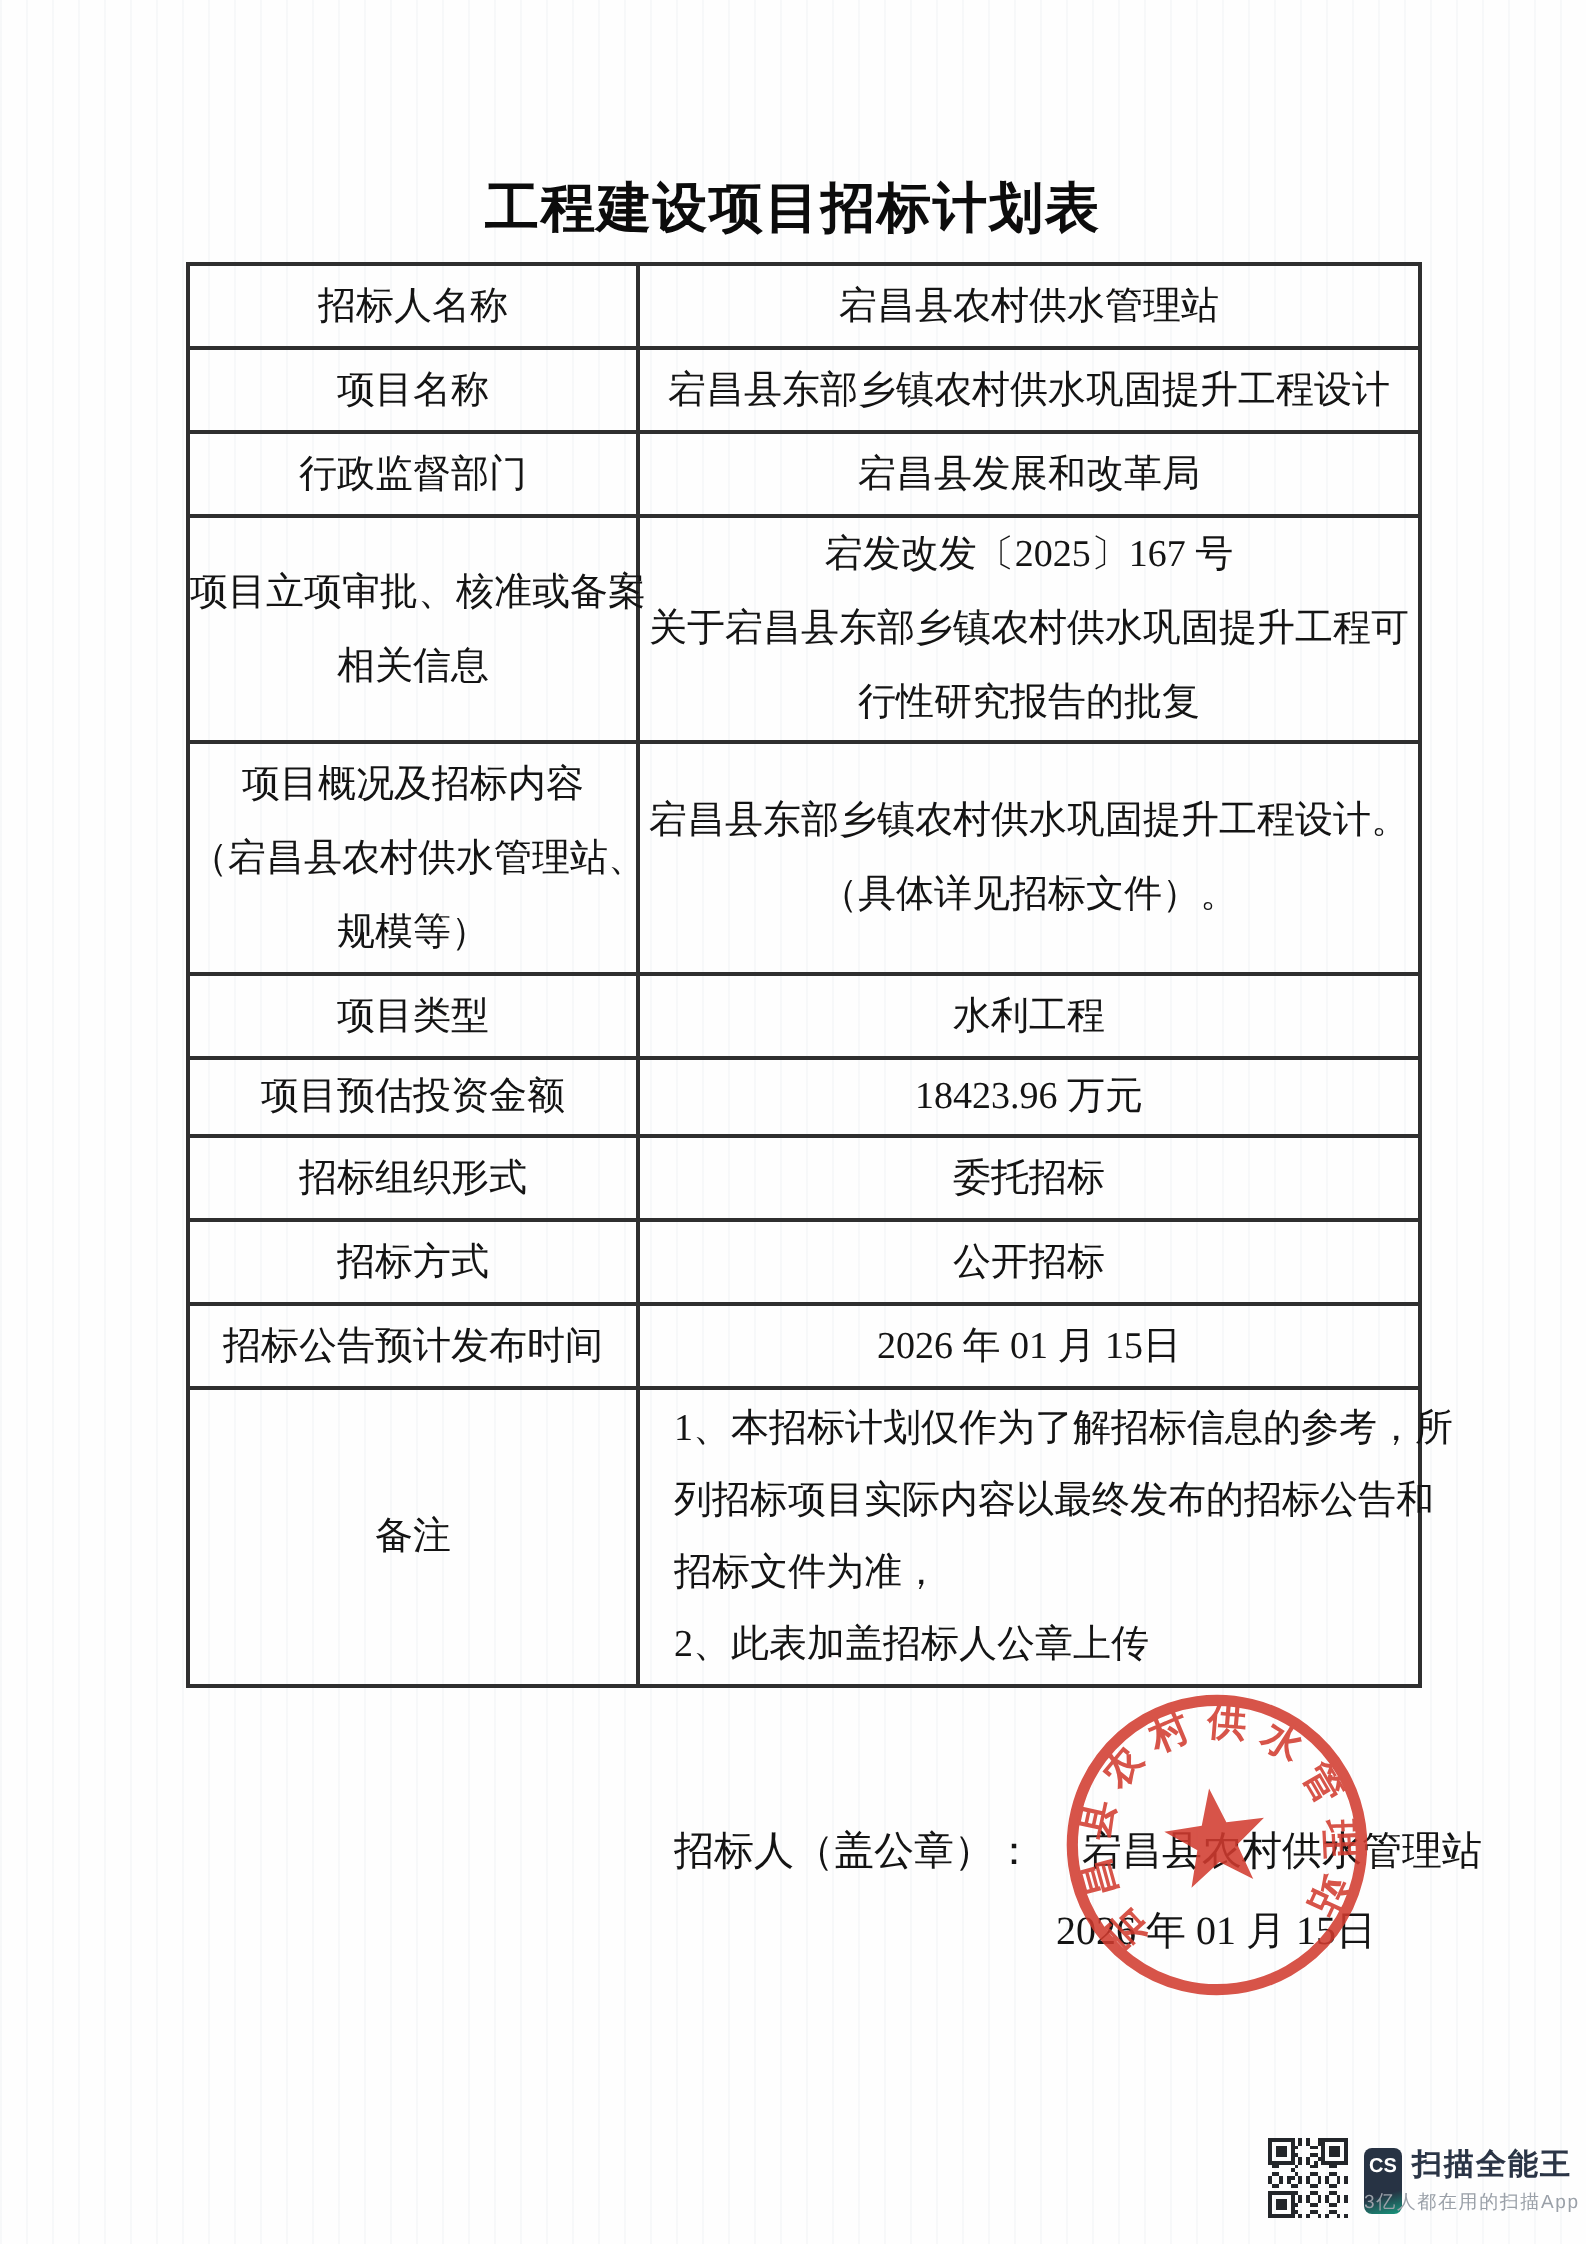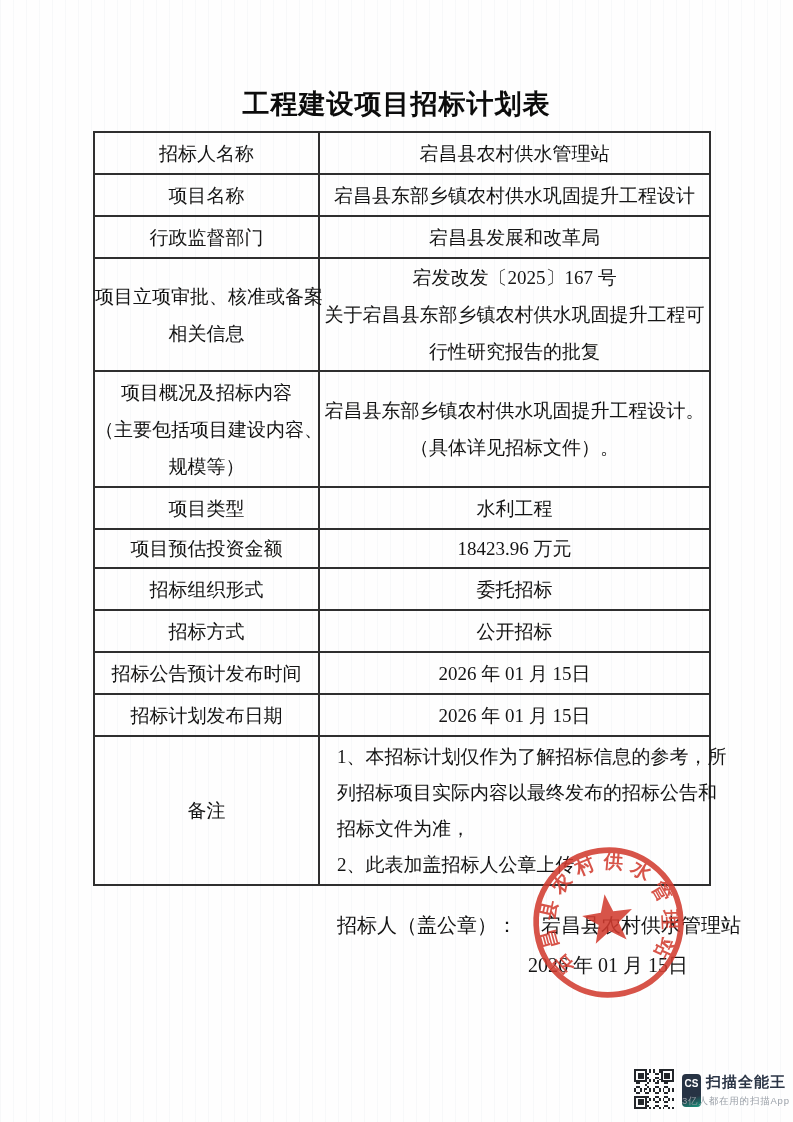--- a/index.html
+++ b/index.html
@@ -97,21 +97,21 @@
           </td>
           <td class="c-value">
             <div class="ln">宕发改发〔2025〕167 号</div>
             <div class="ln">关于宕昌县东部乡镇农村供水巩固提升工程可</div>
             <div class="ln">行性研究报告的批复</div>
           </td>
         </tr>
         <tr style="height: 116px;">
           <td class="c-label">
             <div class="ln">项目概况及招标内容</div>
-            <div class="ln">（主要包括项目建设内容、</div>
+            <div class="ln">（宕昌县农村供水管理站、</div>
             <div class="ln">规模等）</div>
           </td>
           <td class="c-value">
             <div class="ln">宕昌县东部乡镇农村供水巩固提升工程设计。</div>
             <div class="ln">（具体详见招标文件）。</div>
           </td>
         </tr>
         <tr style="height: 42px;">
           <td class="c-label">
             <div class="ln">项目类型</div>
@@ -140,28 +140,20 @@
           <td class="c-label">
             <div class="ln">招标方式</div>
           </td>
           <td class="c-value">
             <div class="ln">公开招标</div>
           </td>
         </tr>
         <tr style="height: 42px; padding-left: 13px;">
           <td class="c-label">
             <div class="ln">招标公告预计发布时间</div>
-          </td>
-          <td class="c-value">
-            <div class="ln">2026 年 01 月 15日</div>
-          </td>
-        </tr>
-        <tr style="height: 42px;">
-          <td class="c-label">
-            <div class="ln">招标计划发布日期</div>
           </td>
           <td class="c-value">
             <div class="ln">2026 年 01 月 15日</div>
           </td>
         </tr>
         <tr style="height: 149px;">
           <td class="c-label">
             <div class="ln">备注</div>
           </td>
           <td class="c-value left">

